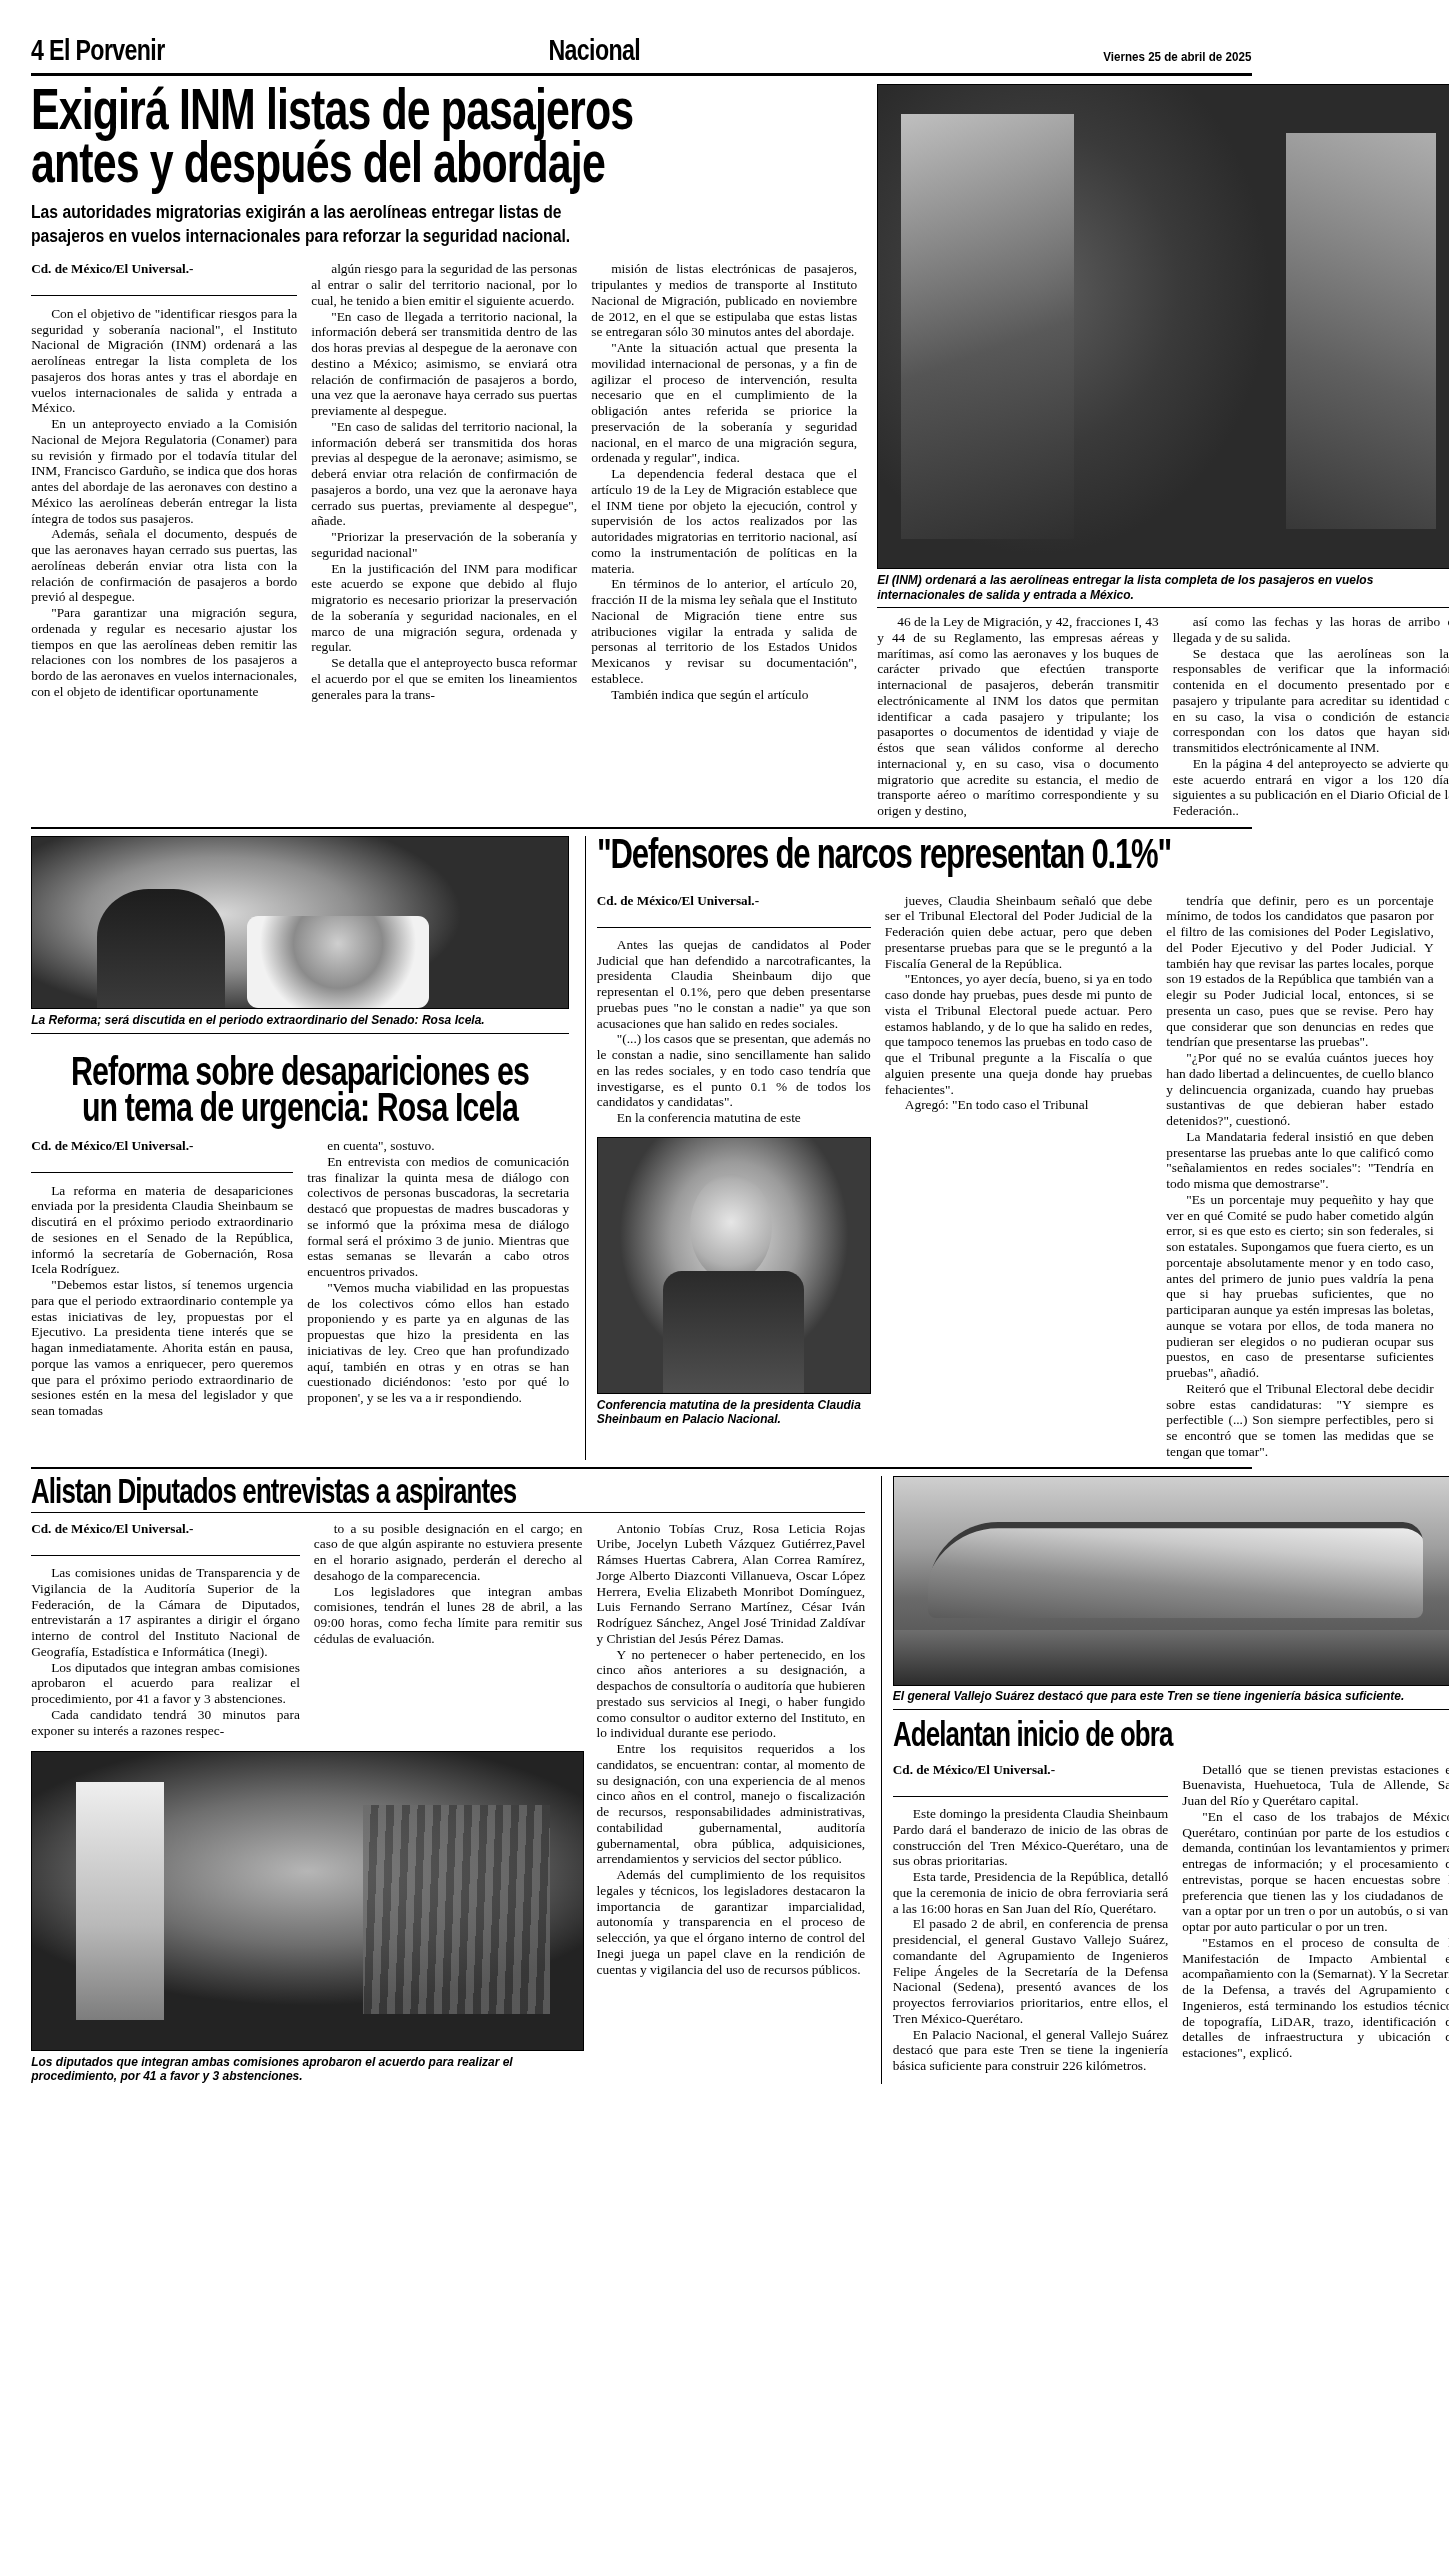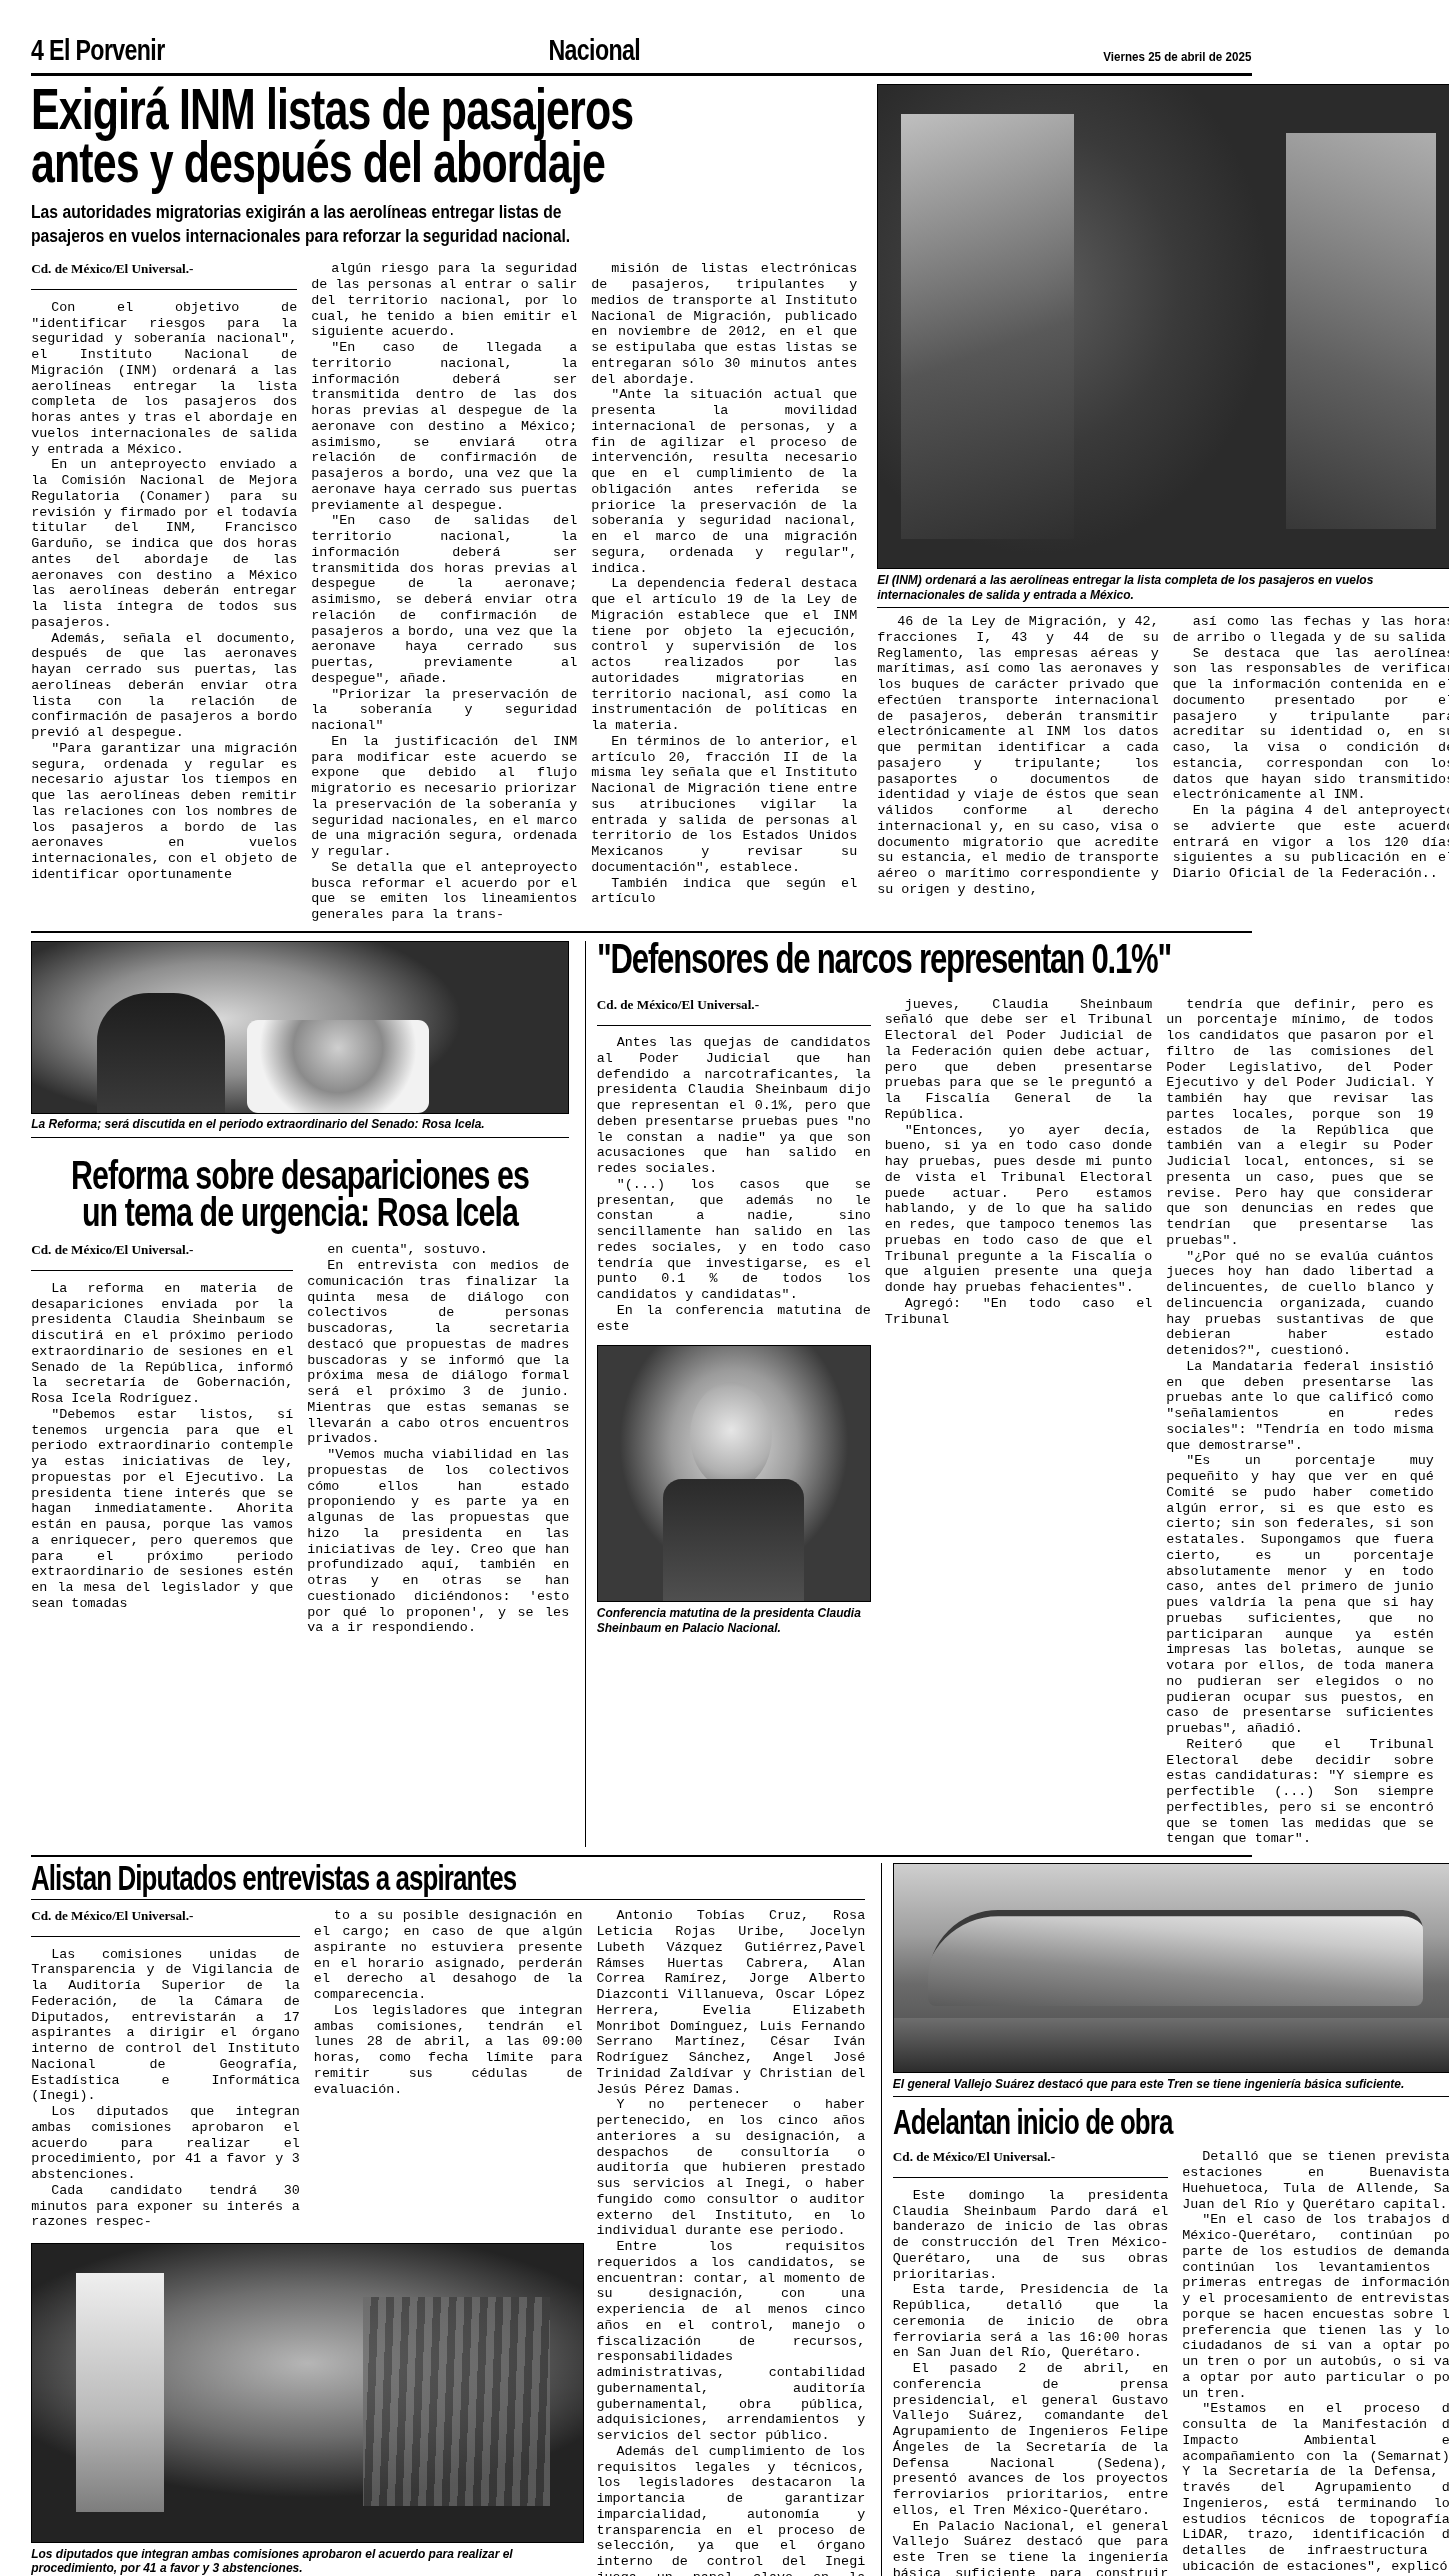--- a/index.html
+++ b/index.html
@@ -34,31 +34,31 @@
         line-height:.86; letter-spacing:-1.2px; }
   .hl-xl  { font-size:58px; transform:scaleX(.74); transform-origin:left top; white-space:nowrap;}
   .hl-lc  { font-size:41px; transform:scaleX(.74); transform-origin:center top; white-space:nowrap;}
   .hl-m   { font-size:35px; transform:scaleX(.74); transform-origin:left top; white-space:nowrap;}
 
   .deck { font-family:"Liberation Sans", sans-serif; font-weight:bold;
           font-size:18.7px; line-height:1.2; transform:scaleX(.84);
           transform-origin:left top; white-space:nowrap; }
 
   .byline { font-family:"Liberation Serif", serif; font-weight:bold; font-size:13.2px;
-            border-bottom:1.6px solid #000; display:block; padding-bottom:12px; margin-bottom:9.4px;}
+            border-bottom:1.6px solid #000; display:block; padding-bottom:18px; margin-bottom:9.4px;}
 
   .cap { font-family:"Liberation Sans", sans-serif; font-weight:bold;
          font-style:italic; font-size:12px; line-height:1.22; padding-top:3.9px; }
 
   
   .cols { display:flex; gap:14px; }
   .col  { flex:1; }
   p.bt  { font-size:13.4px; line-height:1.175; text-align:justify;
           text-indent:20px; margin:0; hyphens:auto; -webkit-hyphens:auto;
-          font-family:Liberation Mono, monospace; }
+          font-family:Liberation Serif, serif; }
   .vline { border-left:0.8px solid #000; }
 
   
   .photo { border:1.6px solid #000; background:#8a8a8a; position:relative; overflow:hidden; }
   .ph-inner { position:absolute; inset:0; }
 
   
   .ph-plane  { background:
       radial-gradient(ellipse 40% 55% at 28% 42%, #5d5d5d 0%, #3a3a3a 60%, #2b2b2b 100%),
       linear-gradient(120deg,#b9b9b9 0%,#8f8f8f 18%,#6a6a6a 34%,#9d9d9d 50%,#4f4f4f 66%,#7c7c7c 82%,#aeaeae 100%); }

